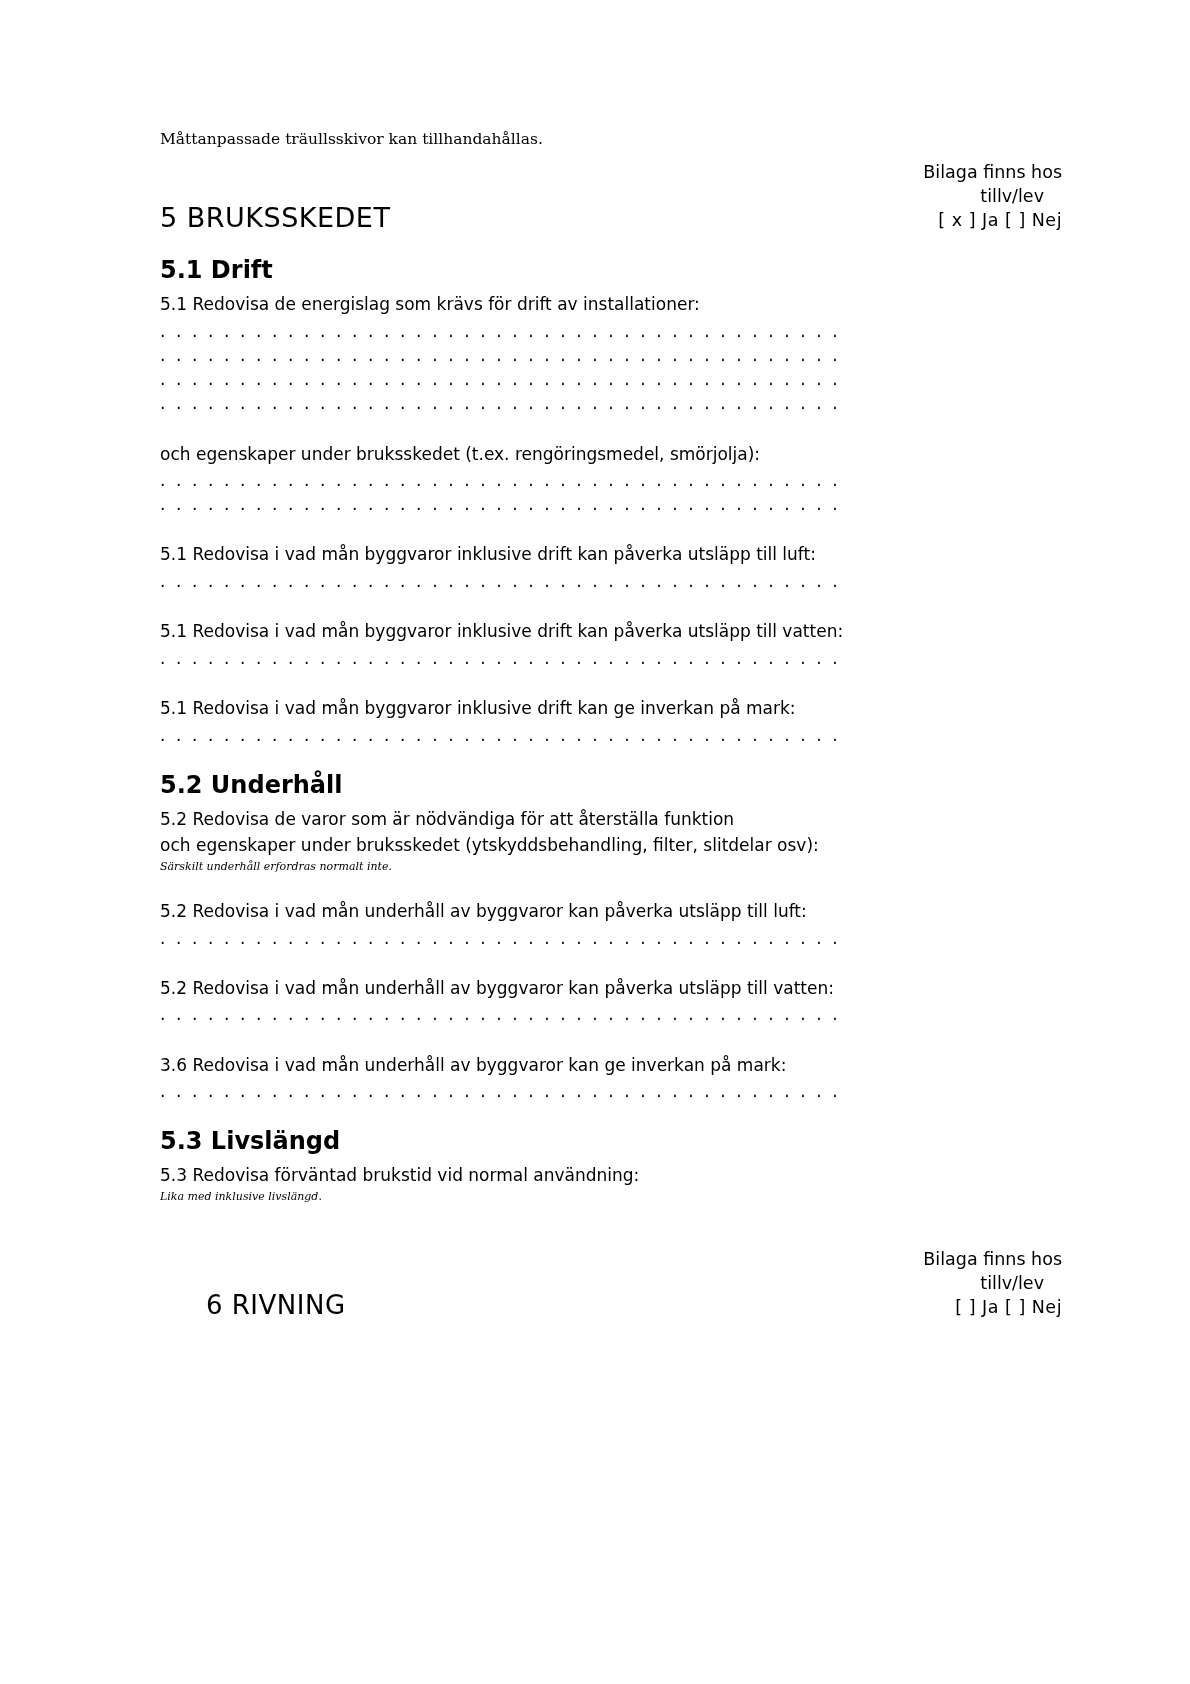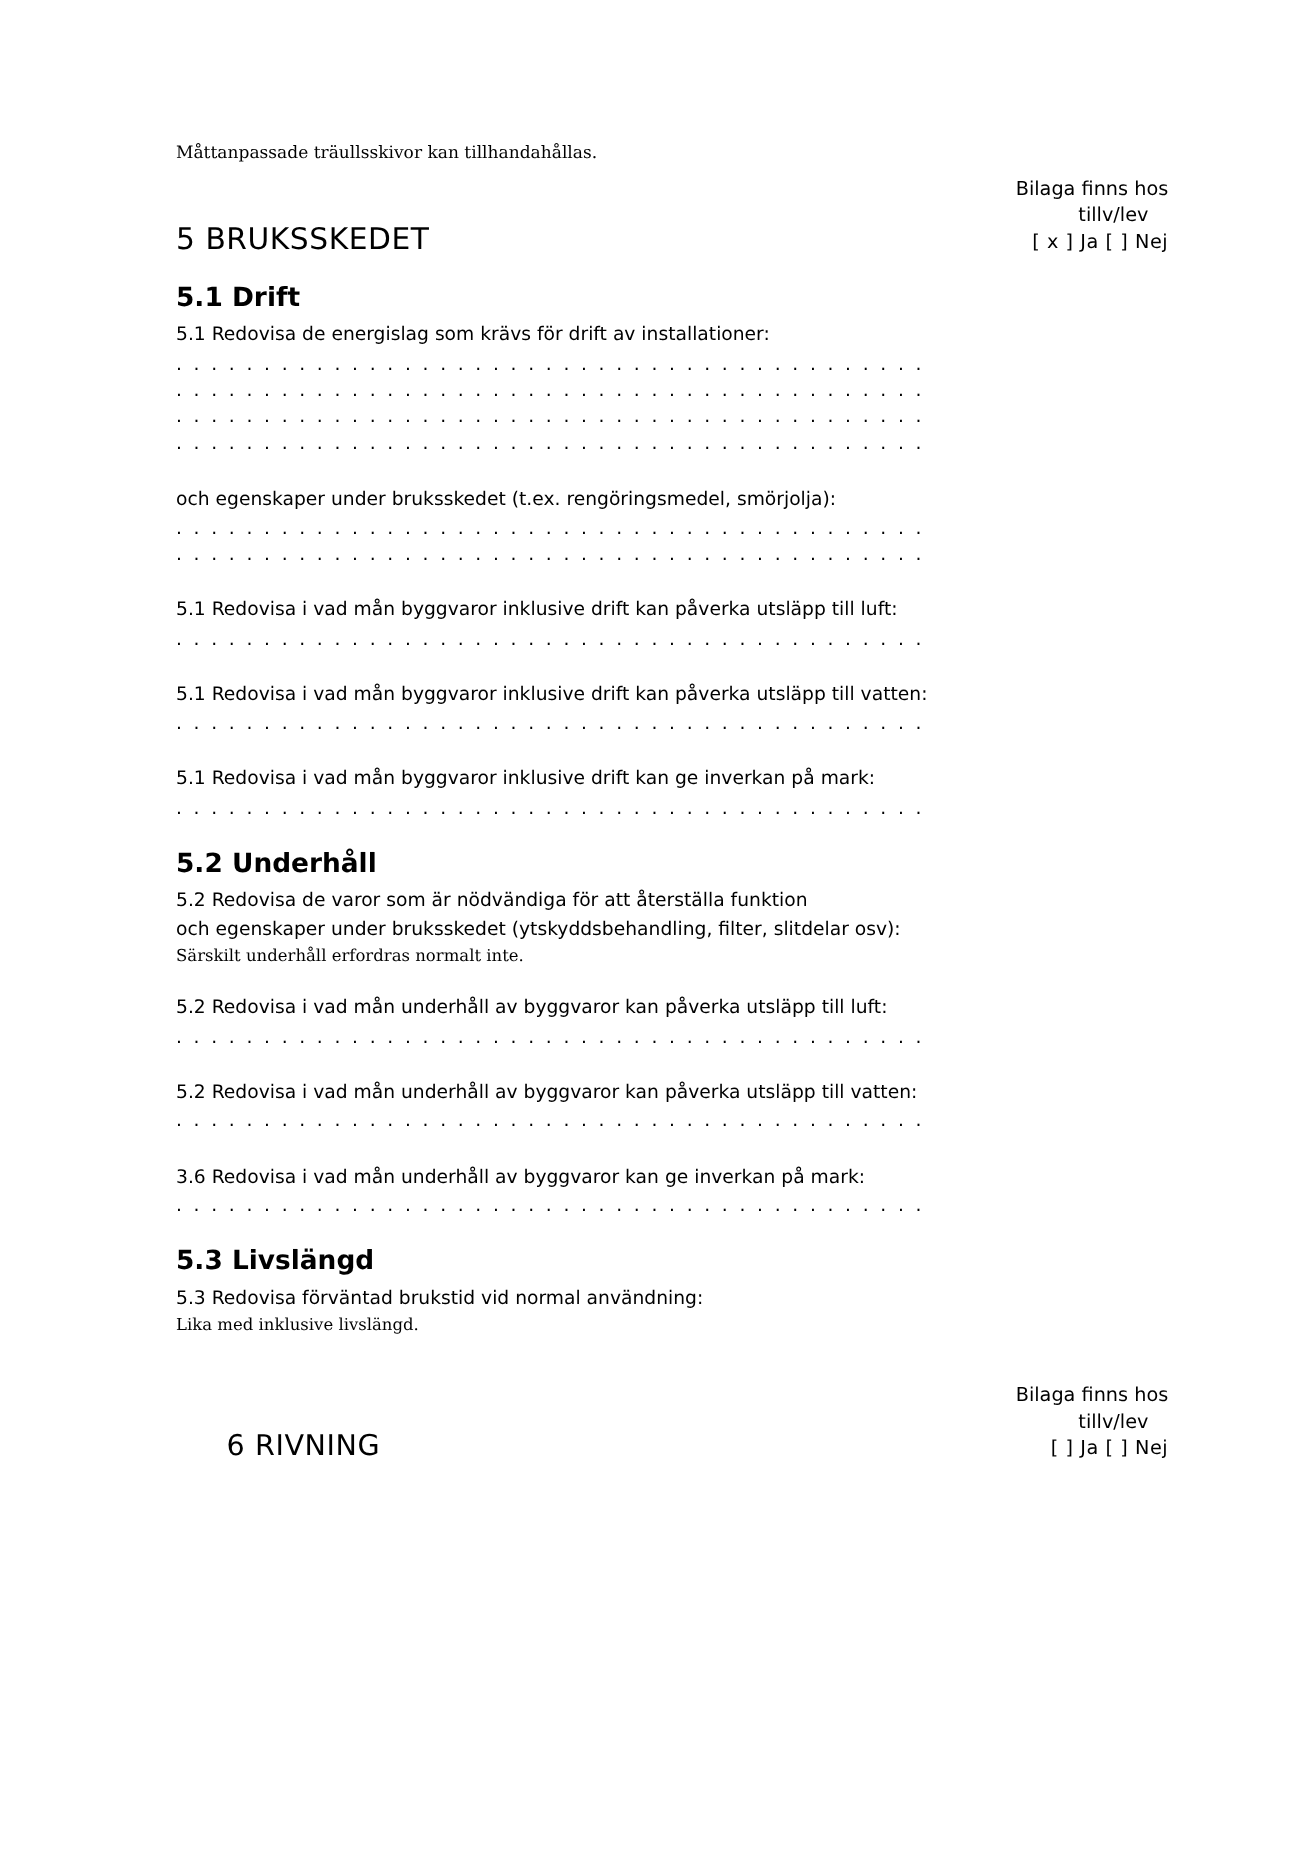--- a/index.html
+++ b/index.html
@@ -73,22 +73,23 @@
     letter-spacing: 2.6px;
     margin: 0;
     color: #000;
     white-space: nowrap;
   }
   .gap-md { height: 26px; }
   .gap-lg { height: 38px; }
 
   .answer {
     font-family: "DejaVu Serif", serif;
-    font-size: 15px;
+    font-size: 11px;
     margin: 2px 0 0 0;
+    font-style: italic;
   }
 
   h1.section-title.rivning { font-size: 26px; margin-left: 46px; }
 </style>
 </head>
 <body>
 
 <div class="page">
 
   <p class="top-note">Måttanpassade träullsskivor kan tillhandahållas.</p>

